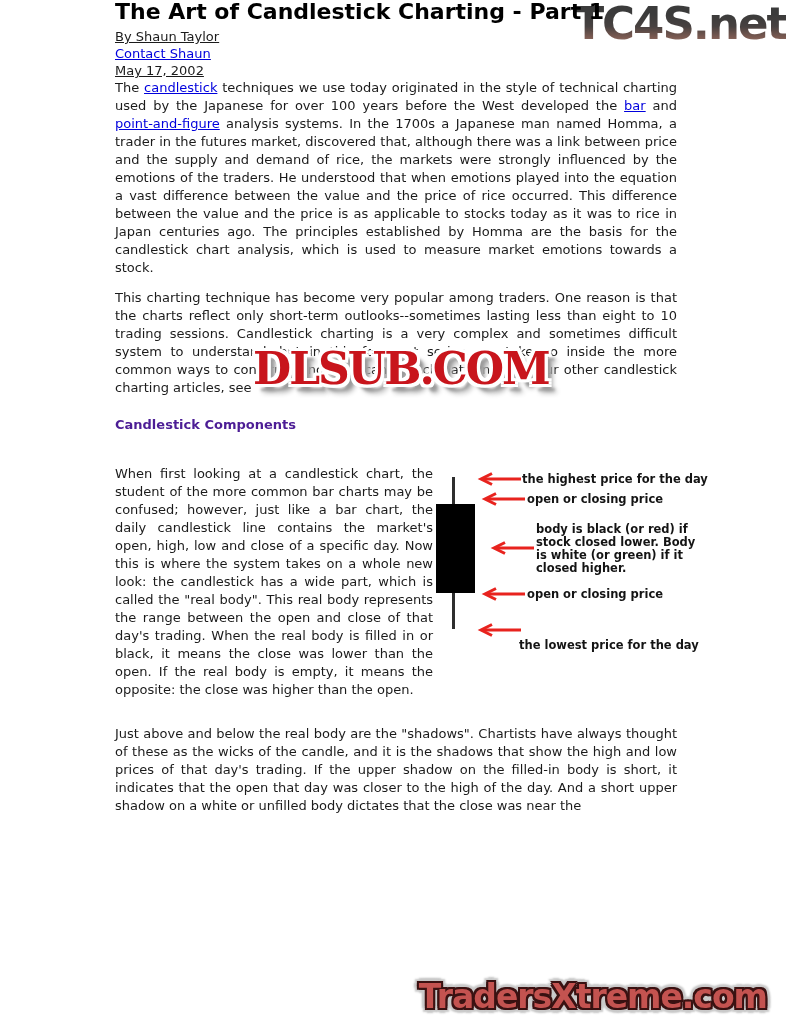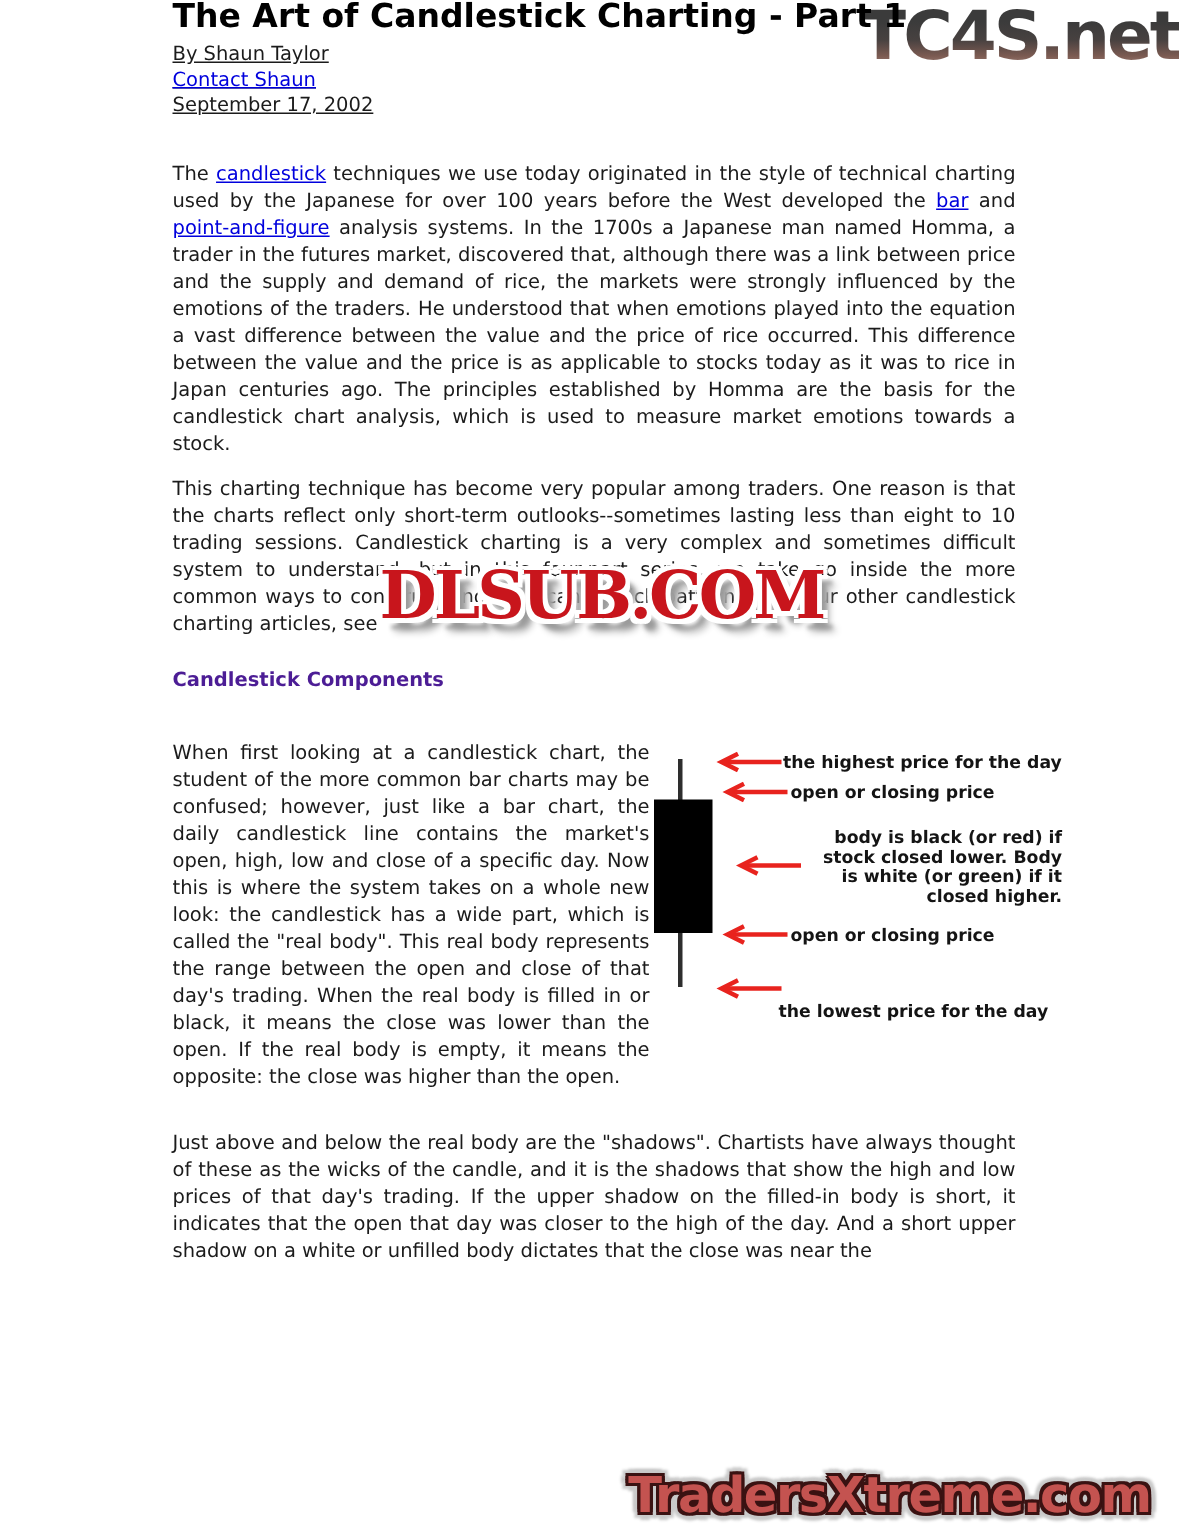--- a/index.html
+++ b/index.html
@@ -21,21 +21,21 @@
     }
   }
 
   
   .content { position:absolute; left:115px; top:0; width:562px; }
   .title { margin:0; font-size:22px; line-height:24px; font-weight:bold; color:#000; }
   .byline, .dateline, .contactline { font-size:13px; line-height:17px; color:var(--body_text); margin:0;text-decoration:underline; }
   .byline { margin-top:4px; }
   a.inline-link, a.contact-link { color:var(--link_blue); text-decoration:underline; cursor:pointer; }
   .para { font-size:13px; line-height:18px; text-align:justify; color:var(--body_text); margin:0; }
-  .para-intro { margin-top:29px; }
+  .para-intro { }
   .para2wrap { position:relative; margin-top:12px; }
 
   
   .watermark {
     position:absolute; left:138px; top:58px; white-space:nowrap;
     font-family:"DejaVu Serif", serif; font-weight:bold;
     font-size:44px; line-height:44px; letter-spacing:-2px;
     color:var(--watermark_red);
     text-shadow:
       -3px -3px 0 #fff, 3px -3px 0 #fff, -3px 3px 0 #fff, 3px 3px 0 #fff,
@@ -53,21 +53,21 @@
   .wick { position:absolute; left:16px; top:10px; width:3px; height:152px; background:#2e2e2e; }
   .candle-body { position:absolute; left:0; top:37px; width:39px; height:89px; background:var(--candle_black); }
   .arrow { position:absolute; }
   .arrow path { stroke:var(--arrow_red); stroke-width:3; fill:none; }
   .dlabel {
     position:absolute; font-size:11.5px; font-weight:bold; line-height:13px;
     color:#141414; white-space:pre-line;
   }
   .arrow1{left:41px;top:5px;}  .dlabel1{left:86px;top:6px;}
   .arrow2{left:45px;top:25px;} .dlabel2{left:91px;top:26px;}
-  .arrow3{left:54px;top:74px;} .dlabel3{left:100px;top:56px;width:172px;text-align:right;}
+  .arrow3{left:54px;top:74px;} .dlabel3{left:100px;top:56px;width:172px;}
   .arrow4{left:45px;top:120px;}.dlabel4{left:91px;top:121px;}
   .arrow5{left:41px;top:156px;}.dlabel5{left:83px;top:157px;margin-top:15px;}
 
   .para-shadows { margin-top:26px; }
 
   
   .logo-bottom {
     position:absolute; top:980px; right:24px; white-space:nowrap;
     font-size:33px; line-height:34px; font-weight:bold; letter-spacing:-1px;
     color:var(--logo_bottom_fill);
@@ -87,21 +87,21 @@
 <div class="page">
 
   <div class="logo-top">TC4S.net</div>
 
   <div class="content">
     <h1 class="title">The Art of Candlestick Charting - Part 1</h1>
     <div class="byline">By Shaun Taylor</div>
     <div class="contactline">
       <a class="contact-link" href="#">Contact Shaun</a>
     </div>
-    <div class="dateline">September 17, 2002</div>
+    <div class="dateline">May 17, 2002</div>
 
     <p class="para para-intro"><span>The </span><a href="#" class="inline-link">candlestick</a><span> techniques we use today originated in the style of technical charting used by the Japanese for over 100 years before the West developed the </span><a href="#" class="inline-link">bar</a><span> and </span><a href="#" class="inline-link">point-and-figure</a><span> analysis systems. In the 1700s a Japanese man named Homma, a trader in the futures market, discovered that, although there was a link between price and the supply and demand of rice, the markets were strongly influenced by the emotions of the traders. He understood that when emotions played into the equation a vast difference between the value and the price of rice occurred. This difference between the value and the price is as applicable to stocks today as it was to rice in Japan centuries ago. The principles established by Homma are the basis for the candlestick chart analysis, which is used to measure market emotions towards a stock.</span></p>
 
     <div class="para2wrap">
       <p class="para">This charting technique has become very popular among traders. One reason is that the charts reflect only short-term outlooks--sometimes lasting less than eight to 10 trading sessions. Candlestick charting is a very complex and sometimes difficult system to understand, but in this four-part series, we take go inside the more common ways to construct and read candlestick patterns. (For our other candlestick charting articles, see</p>
       <div class="watermark">DLSUB.COM</div>
     </div>
 
     <h2 class="sec-heading">Candlestick Components</h2>
 

